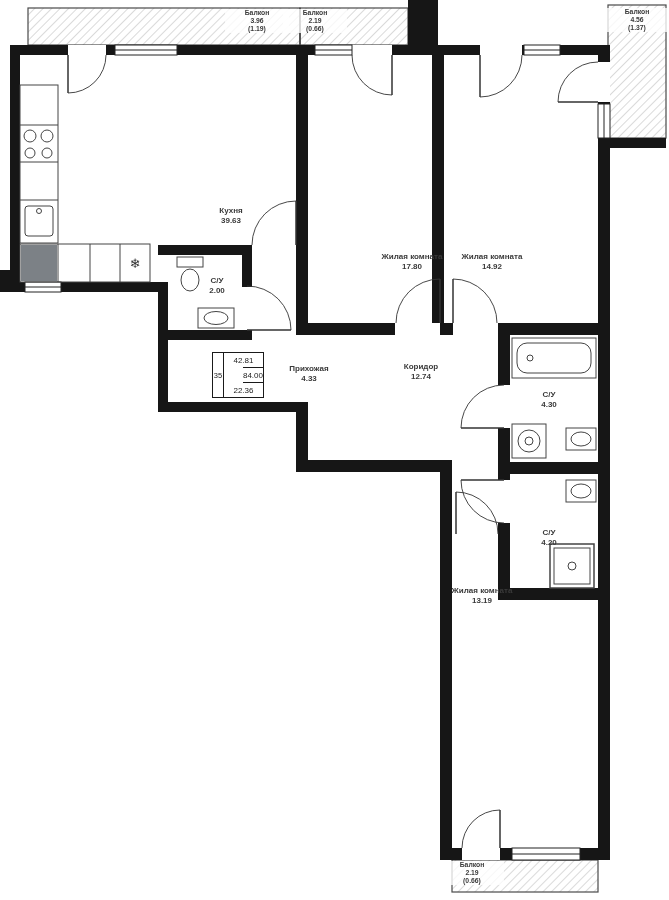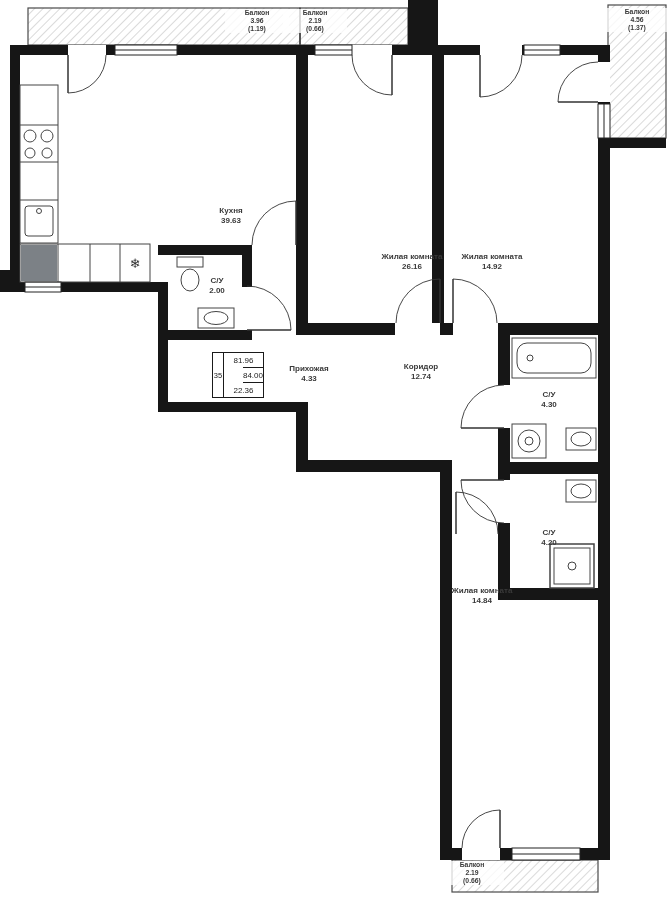--- a/index.html
+++ b/index.html
@@ -184,29 +184,29 @@
       </g>
     </g>
   </svg>
 
   <div class="label" style="left:199px;top:206px">
     <span>Кухня</span>
     <span>39.63</span>
   </div>
   <div class="label" style="left:380px;top:252px">
     <span>Жилая комната</span>
-    <span>26.16</span>
+    <span>17.80</span>
   </div>
   <div class="label" style="left:460px;top:252px">
     <span>Жилая комната</span>
     <span>14.92</span>
   </div>
   <div class="label" style="left:450px;top:586px">
     <span>Жилая комната</span>
-    <span>14.84</span>
+    <span>13.19</span>
   </div>
   <div class="label" style="left:277px;top:364px">
     <span>Прихожая</span>
     <span>4.33</span>
   </div>
   <div class="label" style="left:389px;top:362px">
     <span>Коридор</span>
     <span>12.74</span>
   </div>
   <div class="label" style="left:185px;top:276px">
@@ -239,19 +239,19 @@
   </div>
   <div class="label balcony" style="left:440px;top:861px">
     <span>Балкон</span>
     <span>2.19</span>
     <span>(0.66)</span>
   </div>
 
   <div class="infobox">
     <div class="num">35</div>
     <div class="areas">
-      <div>81.96</div>
+      <div>42.81</div>
       <div class="mid">84.00</div>
       <div>22.36</div>
     </div>
   </div>
 
 </div>
 
 </body></html>

